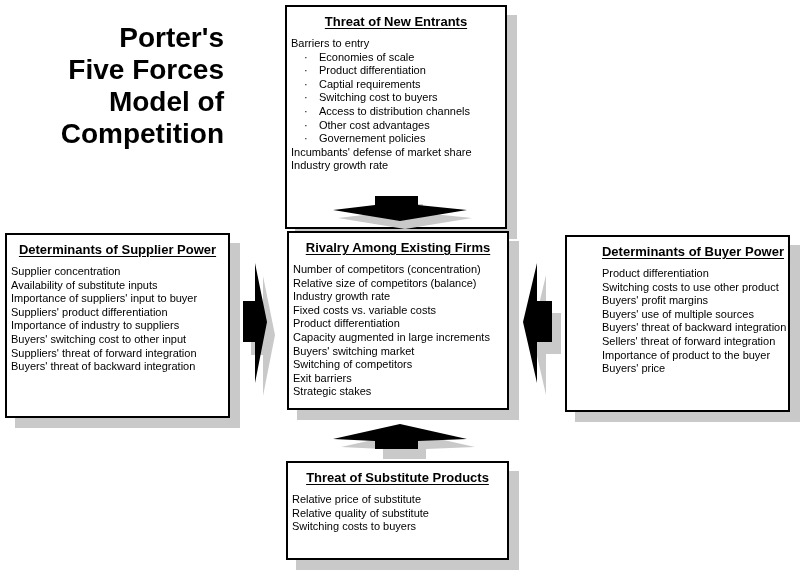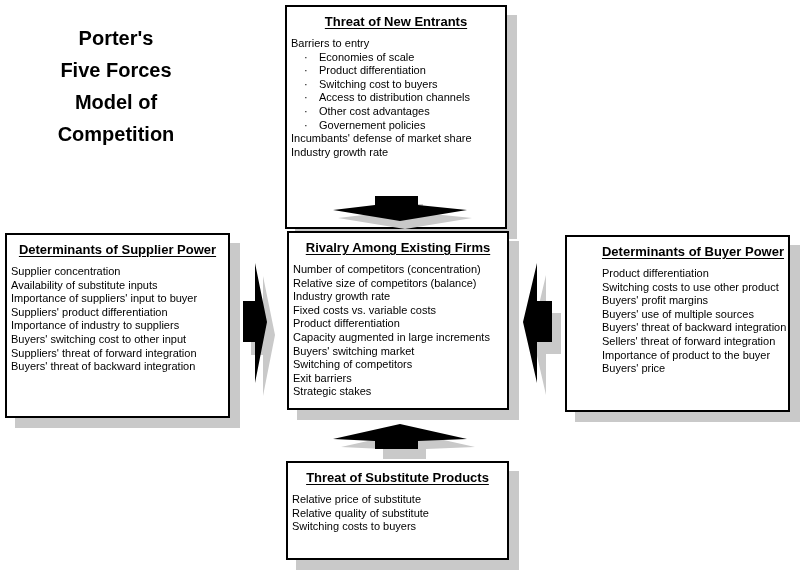--- a/index.html
+++ b/index.html
@@ -7,22 +7,22 @@
     position:relative;
     width:800px;height:576px;
     background:#ffffff;
     font-family:"Liberation Sans", sans-serif;
     color:#000000;
     overflow:hidden;
   }
   .main-title{
     position:absolute;
     left:8px; top:22px; width:216px;
-    text-align:center;
-    font-size:20px; font-weight:bold;
+    text-align:right;
+    font-size:28px; font-weight:bold;
     line-height:32px;
     white-space:pre-line;
   }
   .box{
     position:absolute;
     background:#ffffff;
     border:2px solid #000000;
     box-shadow:10px 10px 0 0 #c9c9c9;
     box-sizing:border-box;
     overflow:hidden;
@@ -63,20 +63,21 @@
 Five Forces
 Model of
 Competition</div>
 
   <div class="box box-top">
     <div class="box-title">Threat of New Entrants</div>
     <div class="box-body">
         <div class="line">Barriers to entry</div>
         <div class="line lvl1"><span class="bullet">·</span><span>Economies of scale</span></div>
         <div class="line lvl1"><span class="bullet">·</span><span>Product differentiation</span></div>
+        <div class="line lvl1"><span class="bullet">·</span><span>Captial requirements</span></div>
         <div class="line lvl1"><span class="bullet">·</span><span>Switching cost to buyers</span></div>
         <div class="line lvl1"><span class="bullet">·</span><span>Access to distribution channels</span></div>
         <div class="line lvl1"><span class="bullet">·</span><span>Other cost advantages</span></div>
         <div class="line lvl1"><span class="bullet">·</span><span>Governement policies</span></div>
         <div class="line">Incumbants' defense of market share</div>
         <div class="line">Industry growth rate</div>
       </div>
   </div>
 
   <div class="box box-left">

